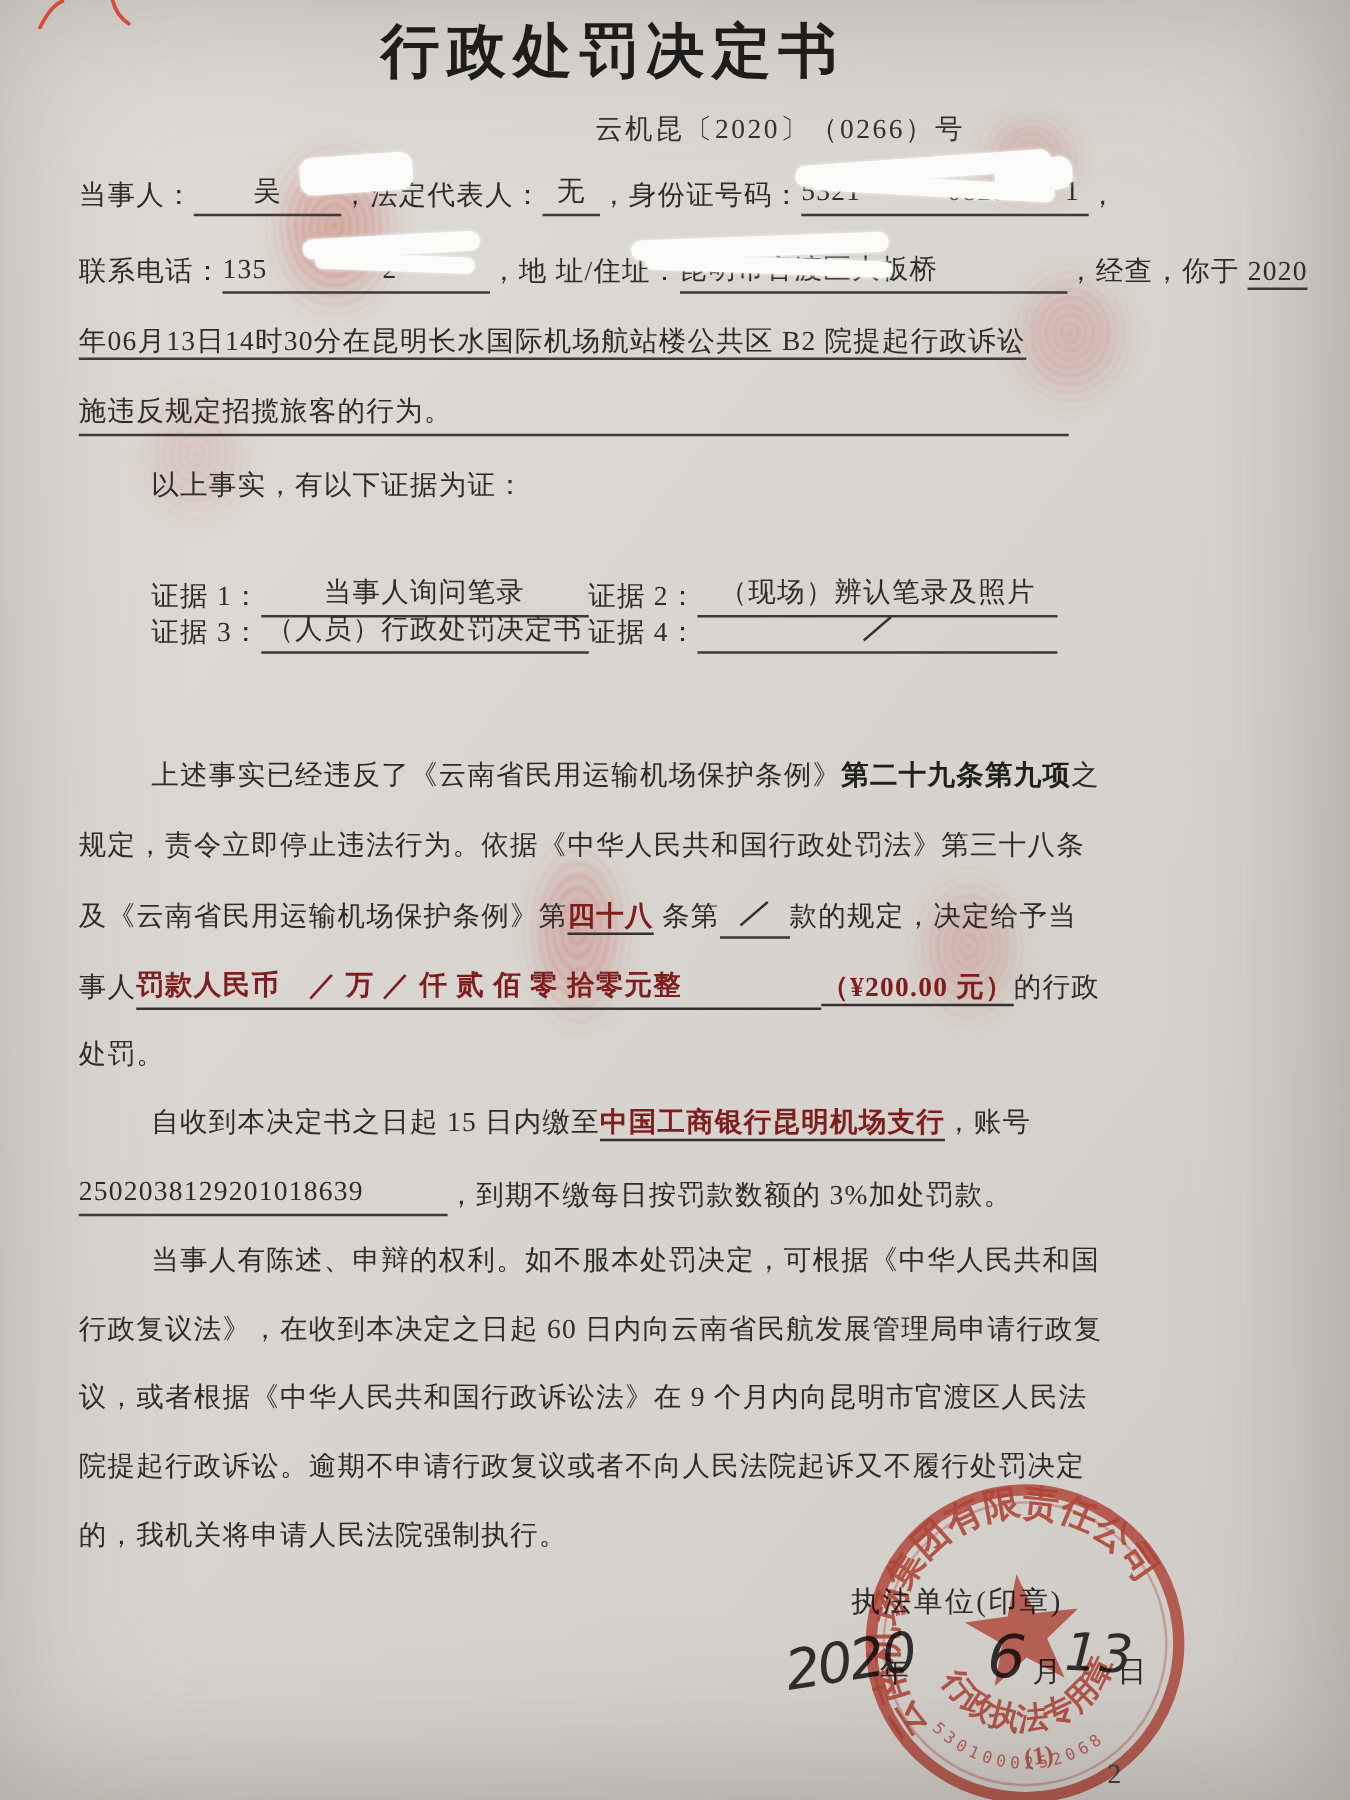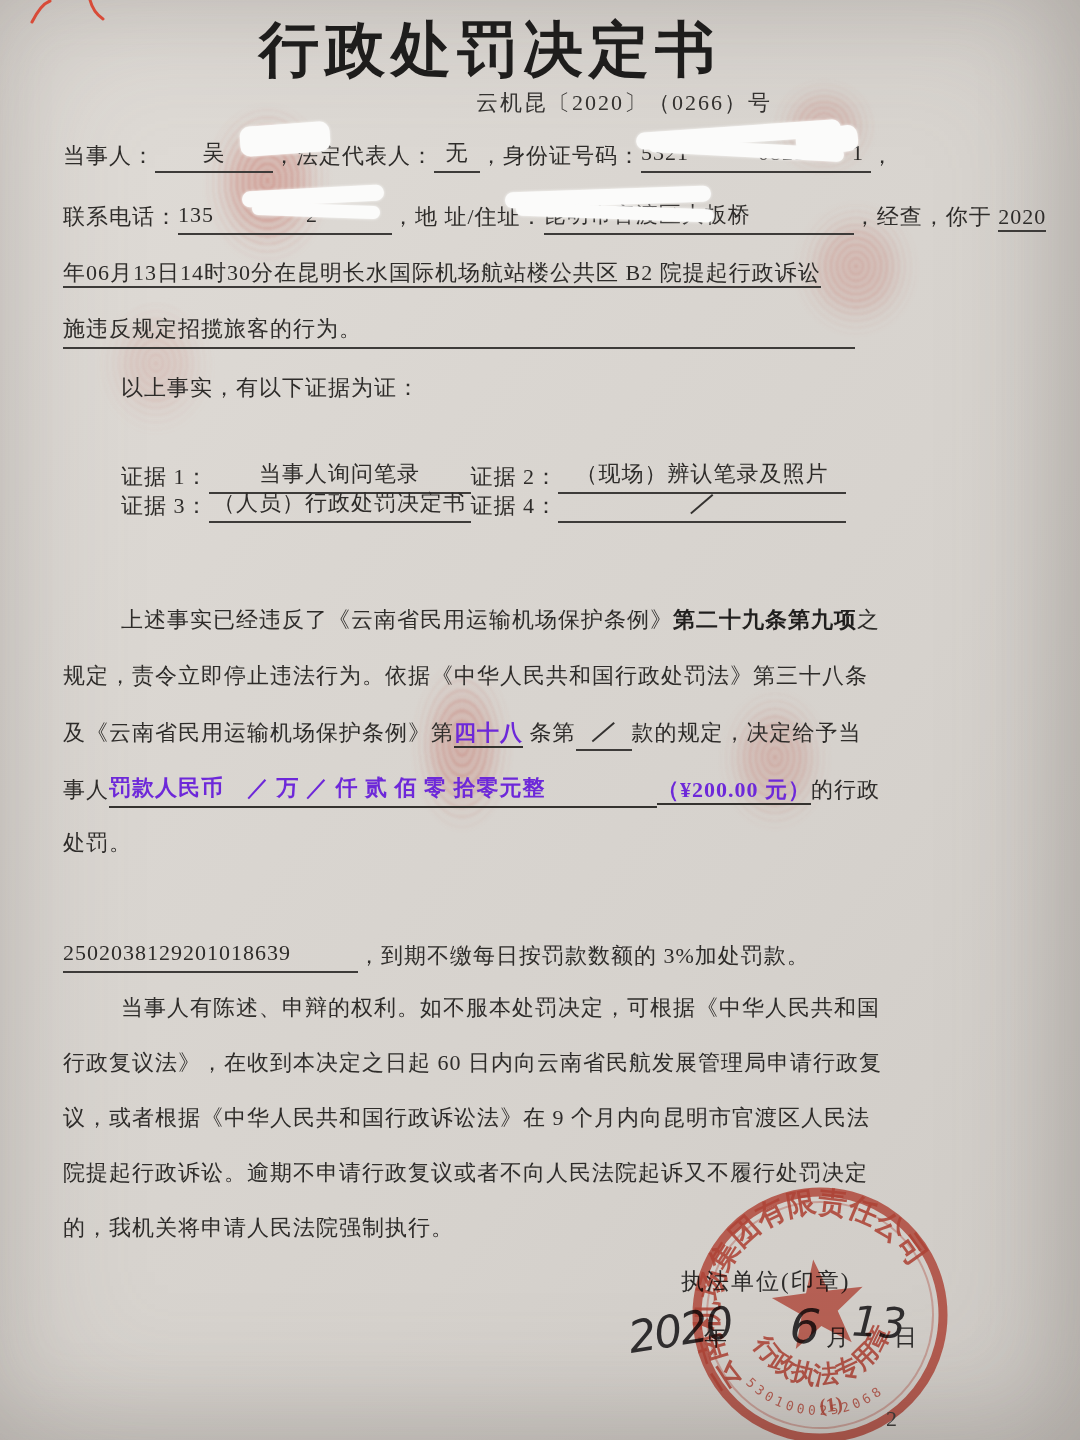--- a/index.html
+++ b/index.html
@@ -5,31 +5,31 @@
   html,body{margin:0;padding:0;width:1080px;height:1440px;overflow:hidden;}
   body{
     position:relative;
     font-family:"Liberation Serif","DejaVu Serif",serif;
     background:linear-gradient(128deg,#e0dcd7 0%,#dad6d1 35%,#d6d2cd 65%,#cfcbc6 100%);
     color:#2b2a29;
   }
   .vignette{position:absolute;inset:0;pointer-events:none;
     box-shadow:inset 0 0 140px rgba(110,105,100,.28), inset -25px -20px 80px rgba(110,104,98,.18);}
   .title{position:absolute;top:10px;left:0;width:980px;text-align:center;
-    font-size:60px;font-weight:700;letter-spacing:6px;color:#1e1d1c;}
+    font-size:47px;font-weight:700;letter-spacing:6px;color:#1e1d1c;}
   .docnum{position:absolute;top:88px;left:0;width:772px;text-align:right;
     font-size:22px;letter-spacing:2px;color:#33312f;}
   .lines{position:absolute;left:0;top:0;width:1080px;height:1440px;}
   .line{position:absolute;left:63px;width:852px;white-space:nowrap;
     font-size:22px;letter-spacing:1px;line-height:34px;color:#2e2c2a;}
   .line.ind{padding-left:58px;}
   .sg{display:inline;}
   .sg-b{font-weight:700;color:#201f1e;}
   .sg-u{border-bottom:2px solid #3d3b39;padding-bottom:1px;}
-  .sg-bu{font-weight:700;color:#6d28d9;border-bottom:2.5px solid #34322f;padding-bottom:1px;}
+  .sg-bu{font-weight:700;color:#7f1d1d;border-bottom:2.5px solid #34322f;padding-bottom:1px;}
   .sg-hu{border-bottom:2px solid #3d3b39;padding-bottom:1px;
     font-family:"DejaVu Sans",sans-serif;font-style:italic;font-weight:600;color:#343230;}
   .sg-w{display:inline-block;vertical-align:bottom;}
   .sg-c{text-align:center;}
   
   .sig-label{position:absolute;left:681px;top:1266px;font-size:23px;letter-spacing:2px;color:#2c2b2a;}
   .sig-date{position:absolute;left:620px;top:1296px;width:330px;height:80px;font-size:23px;color:#2c2b2a;}
   .hand{font-family:"DejaVu Sans",sans-serif;font-style:italic;color:#2f2d2e;}
   .d-year{position:absolute;left:8px;top:8px;font-size:44px;transform:rotate(-9deg);letter-spacing:-2px;}
   .d-ynit{position:absolute;left:84px;top:26px;}
@@ -79,20 +79,21 @@
     <div class="line" style="top: 256px;"><span class="sg sg-u">年06月13日14时30分在昆明长水国际机场航站楼公共区 B2 院提起行政诉讼</span></div>
     <div class="line ind" style="top: 371px;"><span class="sg sg-n">以上事实，有以下证据为证：</span></div>
     <div class="line" style="top: 312px;"><span class="sg sg-u sg-w" style="min-width: 792px;">施违反规定招揽旅客的行为。</span></div>
     <div class="line ind" style="top: 429px;"><span class="sg sg-n">证据 1：</span><span class="sg sg-u sg-w sg-c" style="min-width: 262px;">当事人询问笔录</span><span class="sg sg-n">证据 2：</span><span class="sg sg-u sg-w sg-c" style="min-width: 288px; margin-top: 28px;">（现场）辨认笔录及照片</span></div>
     <div class="line ind" style="top: 486px;"><span class="sg sg-n">证据 3：</span><span class="sg sg-u sg-w sg-c" style="min-width: 262px;">（人员）行政处罚决定书</span><span class="sg sg-n">证据 4：</span><span class="sg sg-hu sg-w sg-c" style="min-width: 288px;">／</span></div>
     <div class="line ind" style="top: 603px;"><span class="sg sg-n">上述事实已经违反了《云南省民用运输机场保护条例》</span><span class="sg sg-b">第二十九条第九项</span><span class="sg sg-n">之</span></div>
     <div class="line" style="top: 659px;"><span class="sg sg-n">规定，责令立即停止违法行为。依据《中华人民共和国行政处罚法》第三十八条</span></div>
     <div class="line" style="top: 714px;"><span class="sg sg-n">及《云南省民用运输机场保护条例》第</span><span class="sg sg-bu">四十八</span><span class="sg sg-n"> 条第</span><span class="sg sg-hu sg-w sg-c" style="min-width: 56px;">／</span><span class="sg sg-n">款的规定，决定给予当</span></div>
     <div class="line" style="top: 771px;"><span class="sg sg-n">事人</span><span class="sg sg-bu sg-w" style="min-width: 548px;">罚款人民币　／ 万 ／ 仟 贰 佰 零 拾零元整</span><span class="sg sg-bu">（¥200.00 元）</span><span class="sg sg-n">的行政</span></div>
     <div class="line" style="top: 826px;"><span class="sg sg-n">处罚。</span></div>
+    <div class="line ind" style="top: 881px;"><span class="sg sg-n">自收到本决定书之日起 15 日内缴至</span><span class="sg sg-bu">中国工商银行昆明机场支行</span><span class="sg sg-n">，账号</span></div>
     <div class="line" style="top: 936px;"><span class="sg sg-u sg-w" style="min-width: 295px;">2502038129201018639</span><span class="sg sg-n">，到期不缴每日按罚款数额的 3%加处罚款。</span></div>
     <div class="line ind" style="top: 991px;"><span class="sg sg-n">当事人有陈述、申辩的权利。如不服本处罚决定，可根据《中华人民共和国</span></div>
     <div class="line" style="top: 1046px;"><span class="sg sg-n">行政复议法》，在收到本决定之日起 60 日内向云南省民航发展管理局申请行政复</span></div>
     <div class="line" style="top: 1101px;"><span class="sg sg-n">议，或者根据《中华人民共和国行政诉讼法》在 9 个月内向昆明市官渡区人民法</span></div>
     <div class="line" style="top: 1156px;"><span class="sg sg-n">院提起行政诉讼。逾期不申请行政复议或者不向人民法院起诉又不履行处罚决定</span></div>
     <div class="line" style="top: 1211px;"><span class="sg sg-n">的，我机关将申请人民法院强制执行。</span></div>
   </div>
 
 <div class="rd" style="left:240px;top:124px;width:90px;height:30px;transform:rotate(-4deg);"></div>
 <div class="rd" style="left:636px;top:126px;width:205px;height:17px;transform:rotate(-4deg);"></div>

